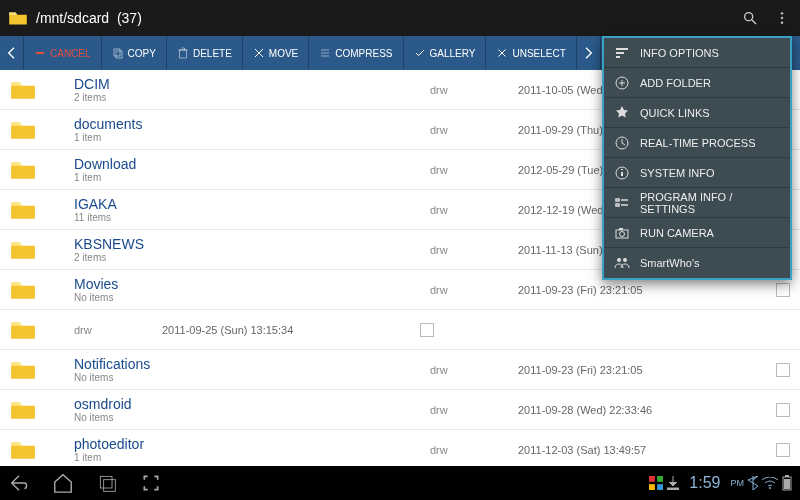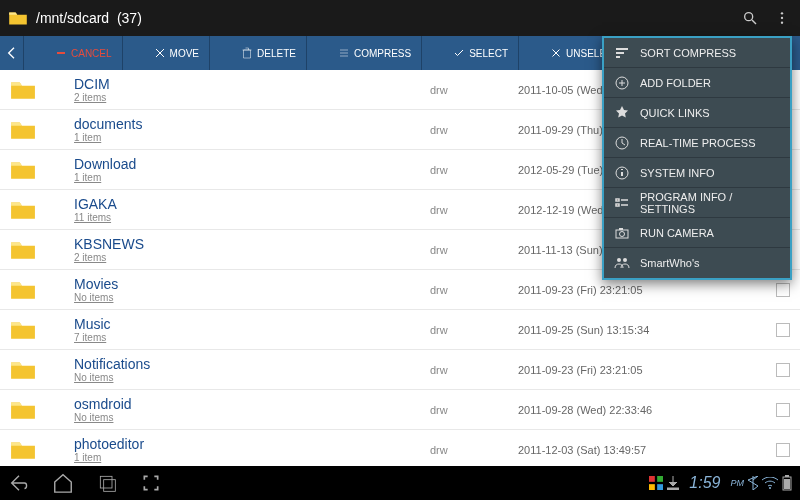--- a/index.html
+++ b/index.html
@@ -3,46 +3,46 @@
 <meta charset="utf-8">
 <style>
 * { margin: 0; padding: 0; box-sizing: border-box; font-family: Arial, sans-serif; }
 body { width: 800px; height: 500px; background: #fff; overflow: hidden; position: relative; }
 
 .titlebar { height: 36px; background: #1a1a1a; display: flex; align-items: center; padding: 0 8px; color: #ffffff; }
 .titlebar .folder-icon { width: 20px; height: 16px; margin-right: 8px; }
 .titlebar .title { font-size: 14px; flex: 1; }
 .titlebar .search-icon, .titlebar .menu-icon { width: 20px; height: 20px; margin-left: 12px; display: flex; align-items: center; justify-content: center; }
 
-.toolbar { height: 34px; background: #2b5a8a; display: flex; align-items: center; gap: 21px; }
+.toolbar { height: 34px; background: #2b5a8a; display: flex; align-items: center; }
 .toolbar .tb-btn { height: 100%; padding: 0 10px; display: flex; align-items: center; color: #fff; font-size: 10px; border-right: 1px solid #1e4268; cursor: pointer; gap: 4px; }
 .toolbar .tb-btn.cancel { color: #e74c3c; }
 .toolbar .tb-arrow { width: 24px; height: 100%; display: flex; align-items: center; justify-content: center; color: #fff; border-right: 1px solid #1e4268; cursor: pointer; }
 .toolbar .tb-icon { width: 12px; height: 12px; }
 
 .filelist { position: absolute; top: 70px; bottom: 34px; left: 0; right: 0; overflow-y: auto; background: #fff; }
 .file-row { display: flex; align-items: center; padding: 4px 10px; border-bottom: 1px solid #e8e8e8; height: 40px; gap: 28px; }
 .file-row .folder-ic { width: 26px; height: 22px; margin-right: 10px; flex-shrink: 0; }
 .file-row .file-info { flex: 1; display: flex; flex-direction: column; }
 .file-row .file-name { color: #1a4b8c; font-size: 14px; }
-.file-row .file-sub { color: #888; font-size: 10px; text-decoration: underline; }
+.file-row .file-sub { color: #888; font-size: 10px; }
 .file-row .perm { width: 60px; color: #888; font-size: 11px; }
 .file-row .date { width: 220px; color: #666; font-size: 11px; }
 .file-row .checkbox { width: 14px; height: 14px; border: 1px solid #bbb; margin-left: 10px; }
 
 .ctx-menu { position: absolute; top: 36px; right: 8px; width: 190px; background: #3d4b52; border: 2px solid #3aa0c4; box-shadow: 0 4px 12px rgba(0,0,0,0.5); z-index: 100; }
 .ctx-item { height: 30px; display: flex; align-items: center; padding: 0 10px; color: #eee; font-size: 11px; border-bottom: 1px solid #2e3940; cursor: pointer; gap: 10px; }
 .ctx-item:last-child { border-bottom: none; }
 .ctx-icon { width: 16px; height: 16px; flex-shrink: 0; }
 
 .navbar { position: absolute; bottom: 0; left: 0; right: 0; height: 34px; background: #000; display: flex; align-items: center; padding: 0 8px; }
 .navbar .nav-left { display: flex; gap: 22px; align-items: center; }
 .navbar .nav-btn { width: 22px; height: 22px; display: flex; align-items: center; justify-content: center; color: #aaa; cursor: pointer; }
 .navbar .spacer { flex: 1; }
-.navbar .status { display: flex; align-items: center; gap: 4px; color: #aaa; font-size: 12px; font-style: italic; }
+.navbar .status { display: flex; align-items: center; gap: 4px; color: #aaa; font-size: 12px; }
 .navbar .clock { color: #8ab4d8; font-size: 16px; margin: 0 6px; }
 .navbar .clock-sm { color: #8ab4d8; font-size: 9px; }
 
 svg { display: block; }
 </style>
 </head>
 <body>
 
 <div class="titlebar">
   <svg class="folder-icon" viewBox="0 0 24 20">
@@ -74,44 +74,51 @@
       </svg>
   </div>
   <div class="tb-btn cancel">
     <svg class="tb-icon" viewBox="0 0 24 24">
         <rect x="4" y="10" width="16" height="4" fill="#e74c3c"></rect>
       </svg>
     <span>CANCEL</span>
   </div>
   <div class="tb-btn">
     <svg class="tb-icon" viewBox="0 0 24 24">
+        <rect x="4" y="4" width="12" height="14" stroke="#fff" fill="none"></rect>
+        <rect x="8" y="8" width="12" height="14" stroke="#fff" fill="none"></rect>
+      </svg>
+    <span>COPY</span>
+  </div>
+  <div class="tb-btn">
+    <svg class="tb-icon" viewBox="0 0 24 24">
+        <path d="M5 6h14v16H5z M3 6h18 M9 2h6v4" stroke="#fff" fill="none"></path>
+      </svg>
+    <span>DELETE</span>
+  </div>
+  <div class="tb-btn">
+    <svg class="tb-icon" viewBox="0 0 24 24">
         <line x1="4" y1="4" x2="20" y2="20" stroke="#fff" stroke-width="2"></line>
         <line x1="20" y1="4" x2="4" y2="20" stroke="#fff" stroke-width="2"></line>
       </svg>
     <span>MOVE</span>
-  </div>
-  <div class="tb-btn">
-    <svg class="tb-icon" viewBox="0 0 24 24">
-        <path d="M5 6h14v16H5z M3 6h18 M9 2h6v4" stroke="#fff" fill="none"></path>
-      </svg>
-    <span>DELETE</span>
   </div>
   <div class="tb-btn">
     <svg class="tb-icon" viewBox="0 0 24 24">
         <line x1="4" y1="6" x2="20" y2="6" stroke="#fff"></line>
         <line x1="4" y1="12" x2="20" y2="12" stroke="#fff"></line>
         <line x1="4" y1="18" x2="20" y2="18" stroke="#fff"></line>
       </svg>
     <span>COMPRESS</span>
   </div>
   <div class="tb-btn">
     <svg class="tb-icon" viewBox="0 0 24 24">
         <path d="M4 12l5 5L20 6" stroke="#fff" stroke-width="2" fill="none"></path>
       </svg>
-    <span>SELECT</span>
+    <span>GALLERY</span>
   </div>
   <div class="tb-btn">
     <svg class="tb-icon" viewBox="0 0 24 24">
         <line x1="5" y1="5" x2="19" y2="19" stroke="#fff" stroke-width="2"></line>
         <line x1="19" y1="5" x2="5" y2="19" stroke="#fff" stroke-width="2"></line>
       </svg>
     <span>UNSELECT</span>
   </div>
   <div class="tb-arrow">
     <svg viewBox="0 0 24 24" width="16" height="16">
@@ -197,24 +204,20 @@
     </div>
     <span class="perm">drw</span>
     <span class="date">2011-09-23 (Fri) 23:21:05</span>
     <div class="checkbox"></div>
     </div>
     <div class="file-row">
     <svg class="folder-ic" viewBox="0 0 24 20">
         <path fill="#f4c430" d="M1 3h8l2 3h12v12H1z"></path>
         <path fill="#fde68a" d="M1 3h8l2 3H1z"></path>
       </svg>
-    <div class="file-info">
-      <span class="file-name">Music</span>
-      <span class="file-sub">7 items</span>
-    </div>
     <span class="perm">drw</span>
     <span class="date">2011-09-25 (Sun) 13:15:34</span>
     <div class="checkbox"></div>
     </div>
     <div class="file-row">
     <svg class="folder-ic" viewBox="0 0 24 20">
         <path fill="#f4c430" d="M1 3h8l2 3h12v12H1z"></path>
         <path fill="#fde68a" d="M1 3h8l2 3H1z"></path>
       </svg>
     <div class="file-info">
@@ -251,21 +254,21 @@
     <span class="date">2011-12-03 (Sat) 13:49:57</span>
     <div class="checkbox"></div>
     </div>
   </div>
 
 <div class="ctx-menu" id="ctxmenu">
     <div class="ctx-item">
       <svg class="ctx-icon" viewBox="0 0 16 16">
         <path d="M2 4h12M2 8h8M2 12h4" stroke="#ddd" stroke-width="2"></path>
       </svg>
-      <span>SORT COMPRESS</span>
+      <span>INFO OPTIONS</span>
     </div>
     <div class="ctx-item">
       <svg class="ctx-icon" viewBox="0 0 16 16">
         <circle cx="8" cy="8" r="6" stroke="#ddd" fill="none"></circle>
         <path d="M8 5v6M5 8h6" stroke="#ddd"></path>
       </svg>
       <span>ADD FOLDER</span>
     </div>
     <div class="ctx-item">
       <svg class="ctx-icon" viewBox="0 0 16 16">

